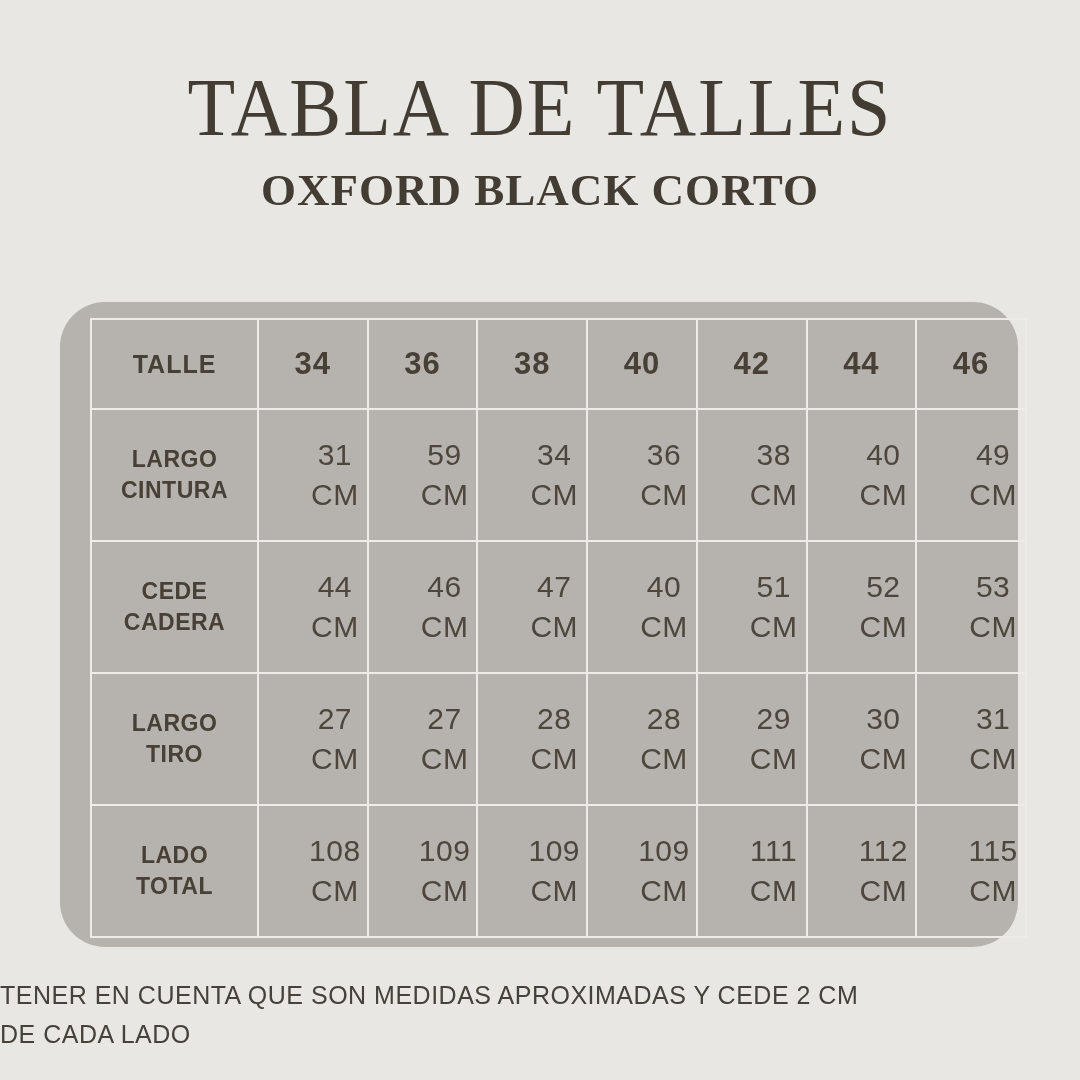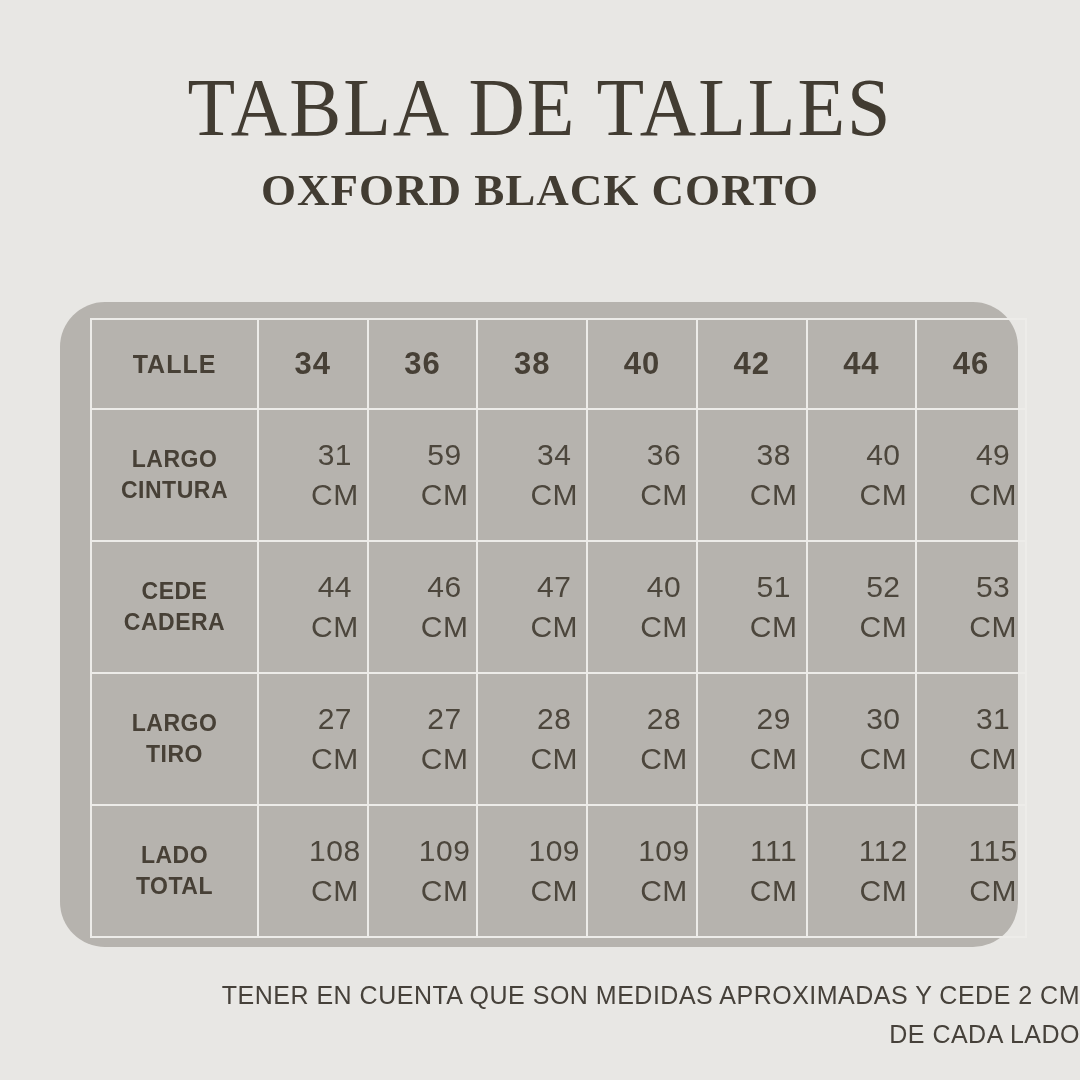--- a/index.html
+++ b/index.html
@@ -108,21 +108,21 @@
     color: #4c463c;
     padding-left: 44px;
   }
 
   
   .footnote {
     position: absolute;
     top: 976px;
     left: 0;
     width: 1080px;
-    text-align: right;
+    text-align: left;
   }
   .footnote-inner {
     display: inline-block;
     max-width: 900px;
     font-size: 25px;
     line-height: 1.55;
     letter-spacing: 0.5px;
     color: #46413a;
   }
 </style>

